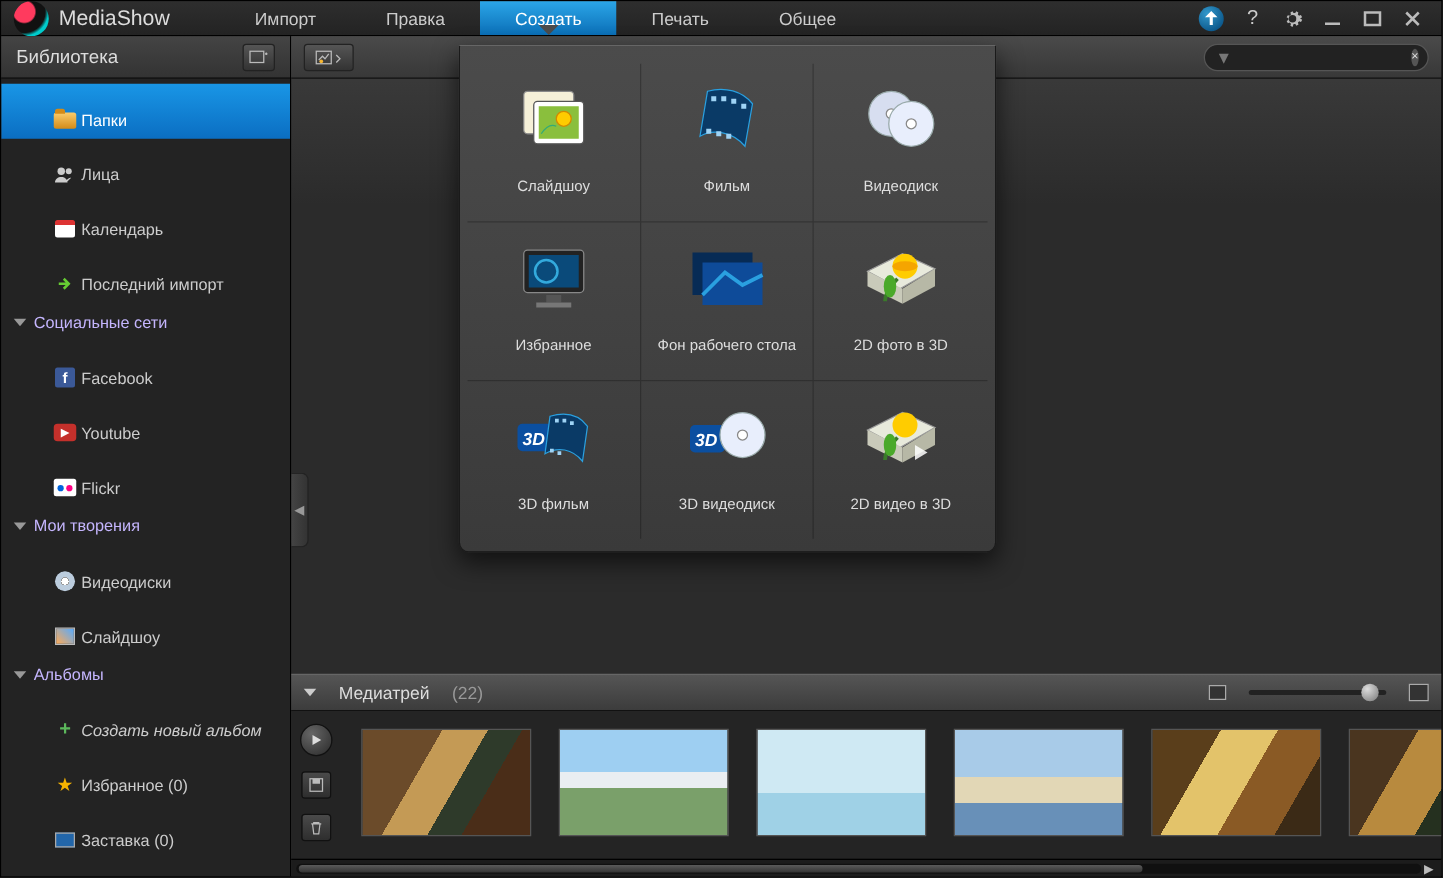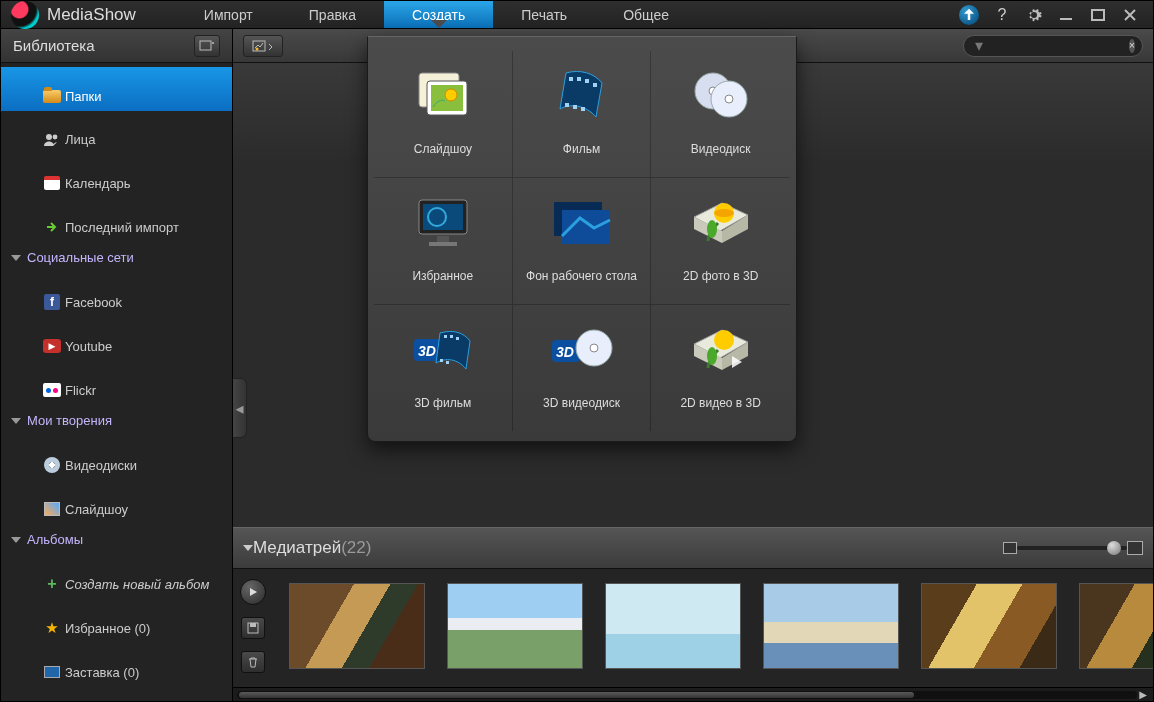--- a/index.html
+++ b/index.html
@@ -47,21 +47,21 @@
 
 .panel { position:absolute; left:367px; top:36px; width:430px; background: linear-gradient(#4b4b4b,#3a3a3a); border:1px solid #1a1a1a; border-top:1px solid #666; border-radius:0 0 8px 8px; box-shadow: 0 8px 20px rgba(0,0,0,.6); z-index:50; padding: 14px 6px 10px;}
 .grid3 { display:grid; grid-template-columns: repeat(3,1fr); }
 .cell { display:flex; flex-direction:column; align-items:center; justify-content:flex-end; padding: 14px 6px; gap:10px; cursor:pointer; border-right:1px solid rgba(0,0,0,.25); border-bottom:1px solid rgba(0,0,0,.25);}
 .cell:nth-child(3n){ border-right:none;}
 .cell:nth-last-child(-n+3){ border-bottom:none;}
 .cell .ic { width:70px; height:60px; display:flex; align-items:center; justify-content:center;font-style:italic;}
 .cell .lbl { color:#ddd; font-size:12px; text-align:center; line-height:1.25; min-height:28px; display:flex; align-items:center;}
 
 
-.tray-head { height:42px; background: linear-gradient(#555,#3c3c3c); border-top:1px solid #666; border-bottom:1px solid #111; display:flex; align-items:center; padding:0 10px; gap:0; color:#ddd; font-size:17px;}
+.tray-head { height:30px; background: linear-gradient(#555,#3c3c3c); border-top:1px solid #666; border-bottom:1px solid #111; display:flex; align-items:center; padding:0 10px; gap:18px; color:#ddd; font-size:14px;}
 .tray-head .tri { border-top-color:#ccc; }
 .tray-head .count { color:#999; }
 .tray-head .spacer { flex:1; }
 .slider-sm { width:110px; height:4px; background:#222; border-radius:2px; position:relative;}
 .slider-sm .knob { position:absolute; right:6px; top:-5px; width:14px; height:14px; border-radius:50%; background:radial-gradient(circle at 35% 30%, #ddd,#777);}
 .square-ic { width:16px; height:14px; border:1px solid #aaa; background:#333; cursor:pointer;}
 .tray { display:flex; align-items:stretch; background:#242424; height:118px;}
 .tray-ctrls { width:40px; display:flex; flex-direction:column; align-items:center; justify-content:flex-start; gap:12px; padding-top:10px;}
 .ctrl-btn { width:26px; height:26px; border-radius:50%; background: radial-gradient(circle at 35% 30%, #666,#2a2a2a); border:1px solid #111; color:#ccc; display:flex; align-items:center; justify-content:center; cursor:pointer;}
 .ctrl-sq { width:24px; height:22px; background:linear-gradient(#4a4a4a,#2e2e2e); border:1px solid #111; border-radius:3px; color:#bbb; display:flex; align-items:center; justify-content:center; cursor:pointer;}

